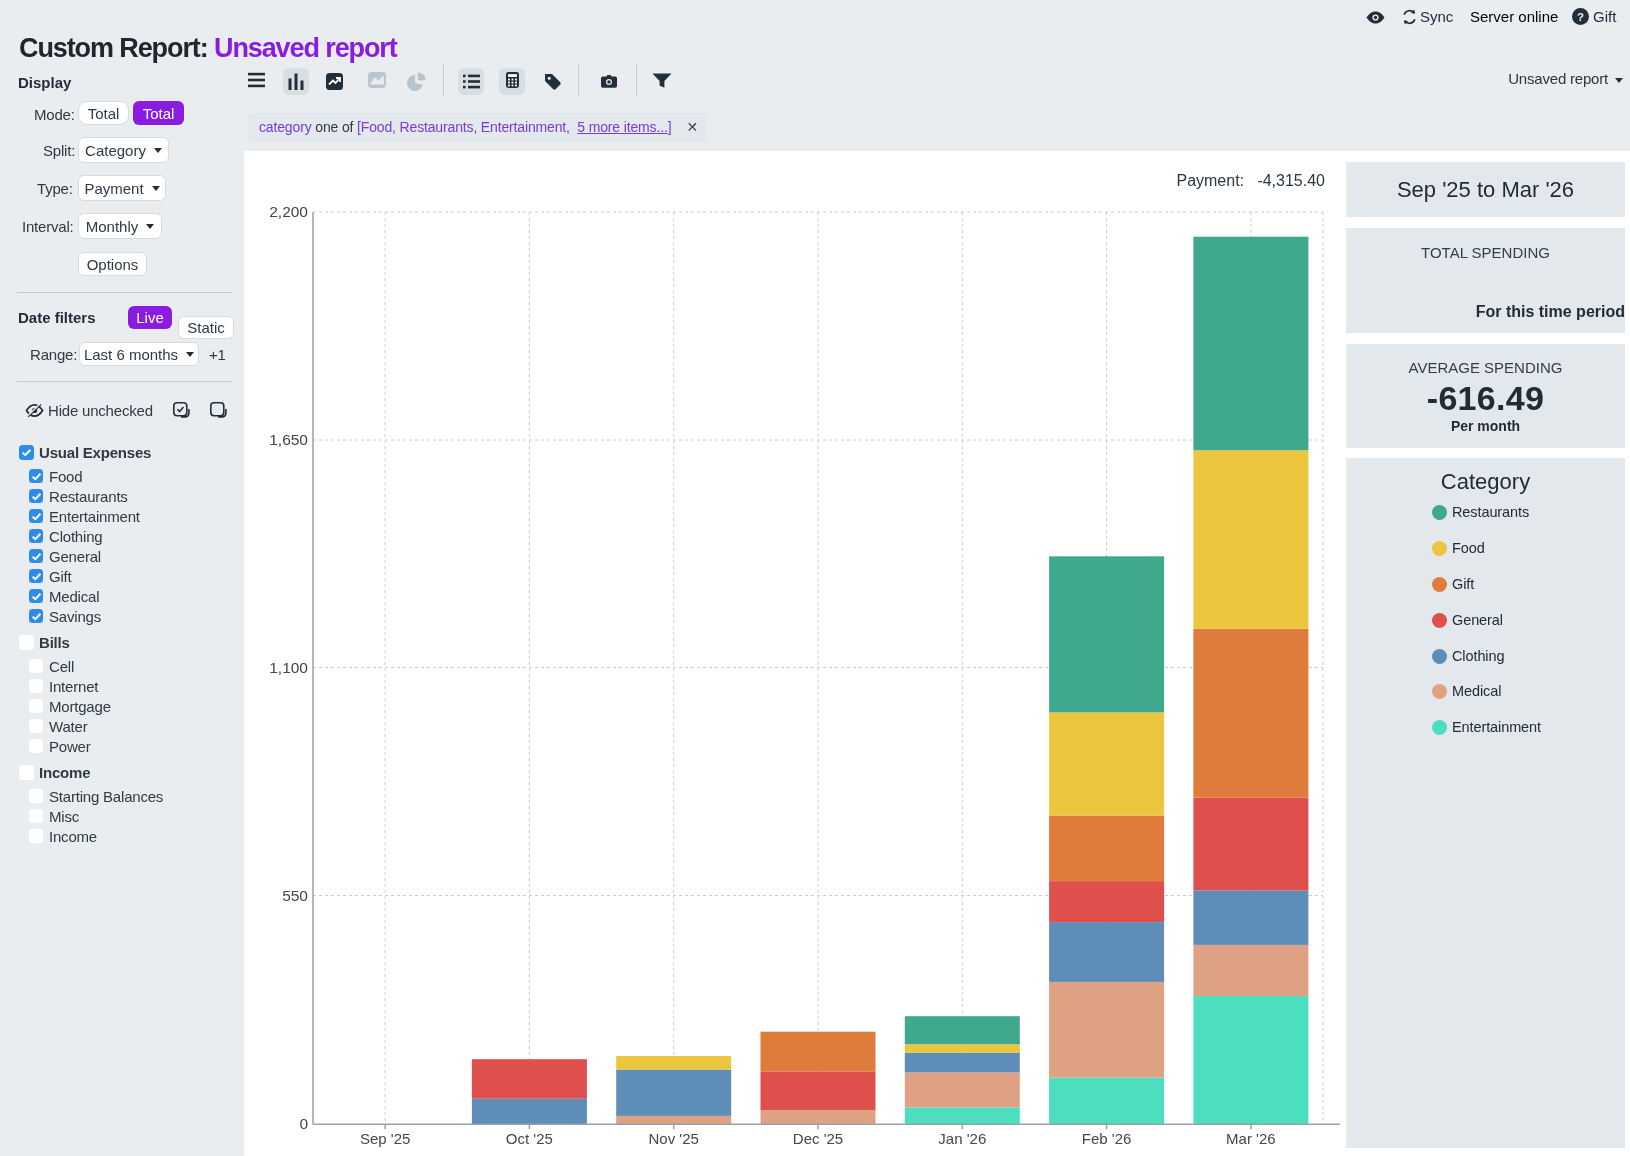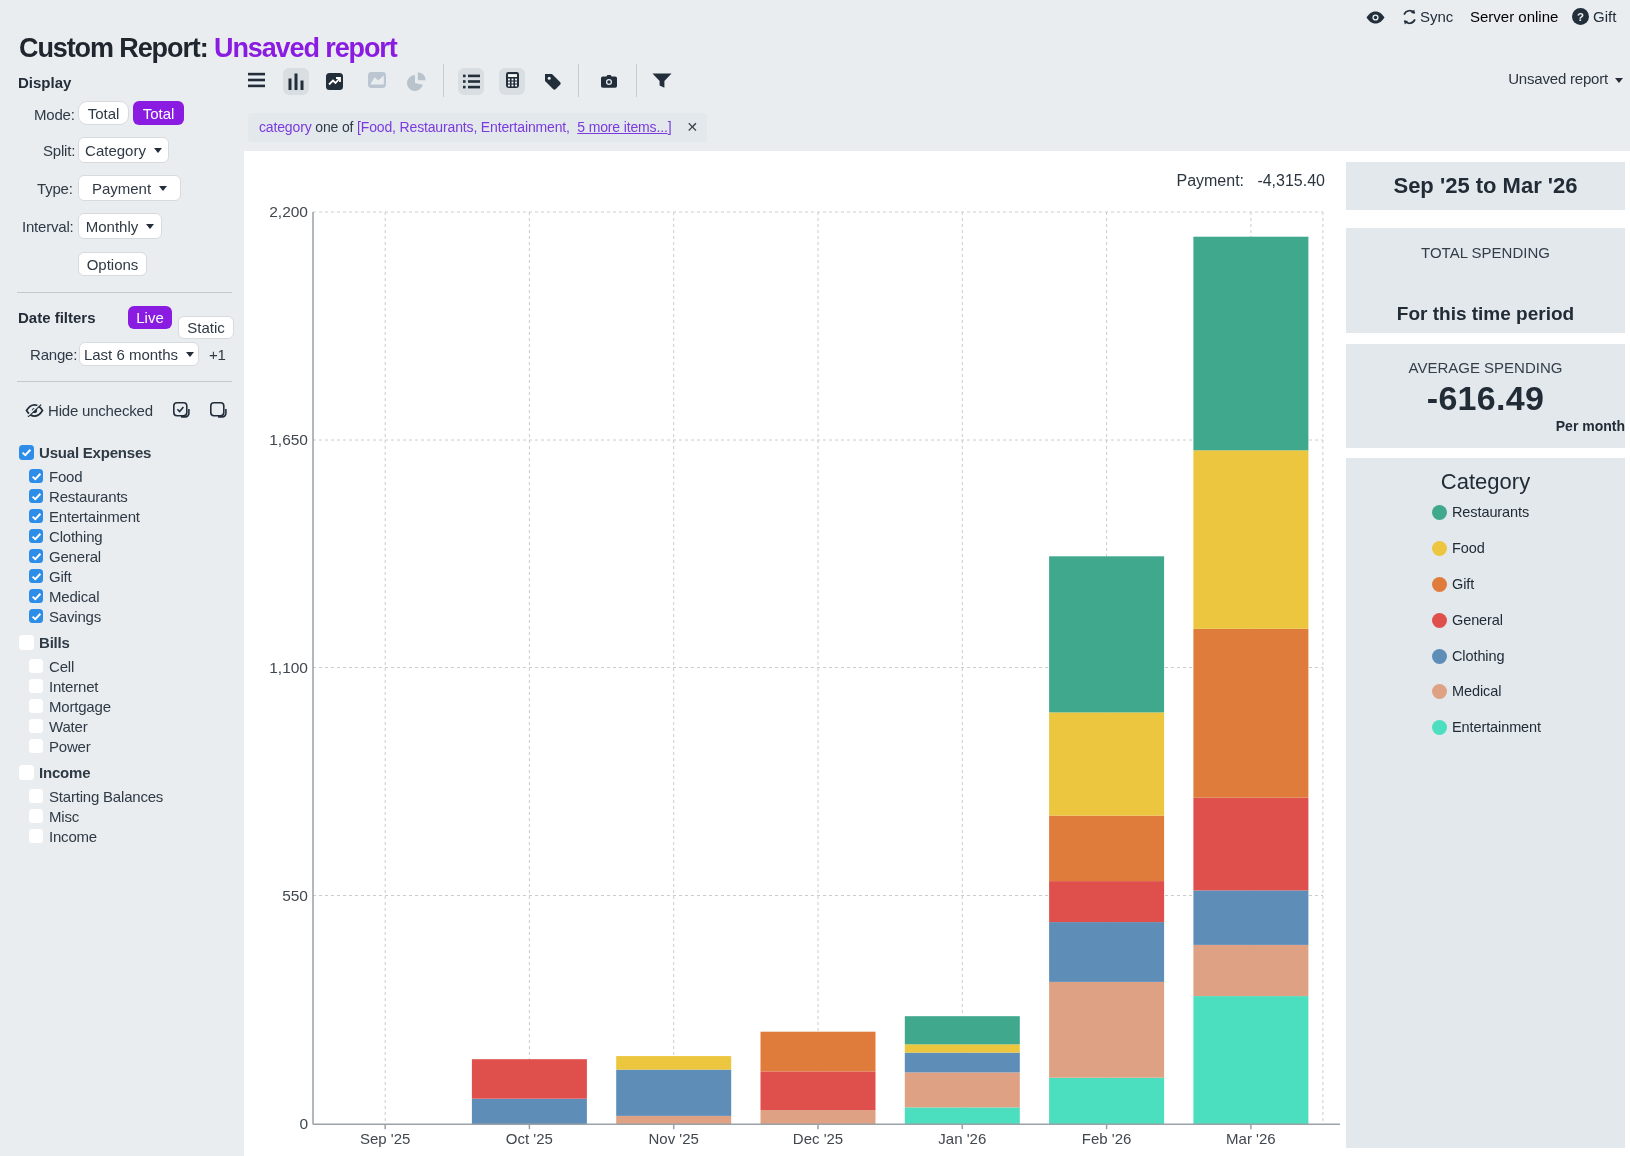--- a/index.html
+++ b/index.html
@@ -53,21 +53,21 @@
 <div id="sidebar">
 
   <div class="row-label" style="left:34px; top:106px;">Mode:</div>
   <div class="btn abs" style="left:78px; top:101px; width:51px; height:24px;border-radius:9px;">Total</div>
   <div class="purplebtn abs" style="left:133px; top:101px; width:51px; height:24px;">Total</div>
 
   <div class="row-label" style="left:43px; top:142px;">Split:</div>
   <div class="btn abs" style="left:78px; top:137px; width:91px; height:26px;">Category<span class="caret"></span></div>
 
   <div class="row-label" style="left:37px; top:180px;">Type:</div>
-  <div class="btn abs" style="left:78px; top:175px; width:103px; height:26px;">Payment<span class="caret"></span></div>
+  <div class="btn abs" style="left:78px; top:175px; width:88px; height:26px;">Payment<span class="caret"></span></div>
 
   <div class="row-label" style="left:22px; top:218px;">Interval:</div>
   <div class="btn abs" style="left:78px; top:213px; width:84px; height:26px;">Monthly<span class="caret"></span></div>
 
   <div class="btn abs" style="left:78px; top:252px; width:69px; height:24px;">Options</div>
 
   <div class="abs" style="left:17px; top:292px; width:215px; height:1px; background:#c3c9cd;"></div>
 
   <div class="abs" style="left:18px; top:309px; font-size:15px; font-weight:700;">Date filters</div>
   <div class="purplebtn abs" style="left:128px; top:306px; width:44px; height:23px;">Live</div>
@@ -325,32 +325,32 @@
     <line x1="1006.9" y1="973.2" x2="1006.9" y2="978.2" stroke="#9aa1a7" stroke-width="1.5"></line>
     <text x="1006.9" y="989.2" text-anchor="middle" font-size="15" fill="#40474e" dominant-baseline="middle">Mar '26</text>
     <text x="64" y="974.2" text-anchor="end" font-size="15.5" fill="#40474e" dominant-baseline="middle">0</text>
     <text x="64" y="745.5" text-anchor="end" font-size="15.5" fill="#40474e" dominant-baseline="middle">550</text>
     <text x="64" y="517.5" text-anchor="end" font-size="15.5" fill="#40474e" dominant-baseline="middle">1,100</text>
     <text x="64" y="290" text-anchor="end" font-size="15.5" fill="#40474e" dominant-baseline="middle">1,650</text>
     <text x="64" y="62" text-anchor="end" font-size="15.5" fill="#40474e" dominant-baseline="middle">2,200</text>
   </svg>
 
 <div id="rightpanel">
-  <div class="abs" style="left:1346px; top:162px; width:279px; height:48px; background:#e3e8ec;
-       display:flex; align-items:center; justify-content:center; font-size:22px; font-weight:700; color:#222c37;">Sep '25 to Mar '26</div>
+  <div class="abs" style="left:1346px; top:162px; width:279px; height:55px; background:#e3e8ec;
+       display:flex; align-items:center; justify-content:center; font-size:22px; font-weight:400; color:#222c37;">Sep '25 to Mar '26</div>
 
   <div class="abs" style="left:1346px; top:228px; width:279px; height:105px; background:#e3e8ec; color:#222c37;">
     <div class="abs" style="left:0; top:16px; width:100%; text-align:center; font-size:15px; color:#333e49;">TOTAL SPENDING</div>
-    <div class="abs" style="left:0; top:75px; width:100%; text-align:center; font-size:19px; font-weight:700;">For this time period</div>
+    <div class="abs" style="left:0; top:75px; width:100%; text-align:right; font-size:16px; font-weight:700;">For this time period</div>
   </div>
 
   <div class="abs" style="left:1346px; top:344px; width:279px; height:104px; background:#e3e8ec; color:#222c37;">
     <div class="abs" style="left:0; top:15px; width:100%; text-align:center; font-size:15px; color:#333e49;">AVERAGE SPENDING</div>
     <div class="abs" style="left:0; top:35px; width:100%; text-align:center; font-size:34px; font-weight:700; letter-spacing:0.3px;">-616.49</div>
-    <div class="abs" style="left:0; top:74px; width:100%; text-align:right; font-size:14px; font-weight:700;">Per month</div>
+    <div class="abs" style="left:0; top:74px; width:100%; text-align:center; font-size:14px; font-weight:700;">Per month</div>
   </div>
 
   <div class="abs" style="left:1346px; top:458px; width:279px; height:690px; background:#e3e8ec; color:#222c37;">
     <div style="margin-top:11px; text-align:center; font-size:22px;">Category</div>
     <div id="legend" style="position:absolute; left:0; top:0; width:100%; height:100%;">
         <div style="position:absolute; left:85.5px; top:46.9px; width:15px; height:15px; border-radius:50%; background:#40A88C;"></div>
         <div style="position:absolute; left:106px; top:45.9px; font-size:14.5px; letter-spacing:-0.1px;">Restaurants</div>
         <div style="position:absolute; left:85.5px; top:82.8px; width:15px; height:15px; border-radius:50%; background:#ECC63E;"></div>
         <div style="position:absolute; left:106px; top:81.8px; font-size:14.5px; letter-spacing:-0.1px;">Food</div>
         <div style="position:absolute; left:85.5px; top:118.7px; width:15px; height:15px; border-radius:50%; background:#E07C3B;"></div>

